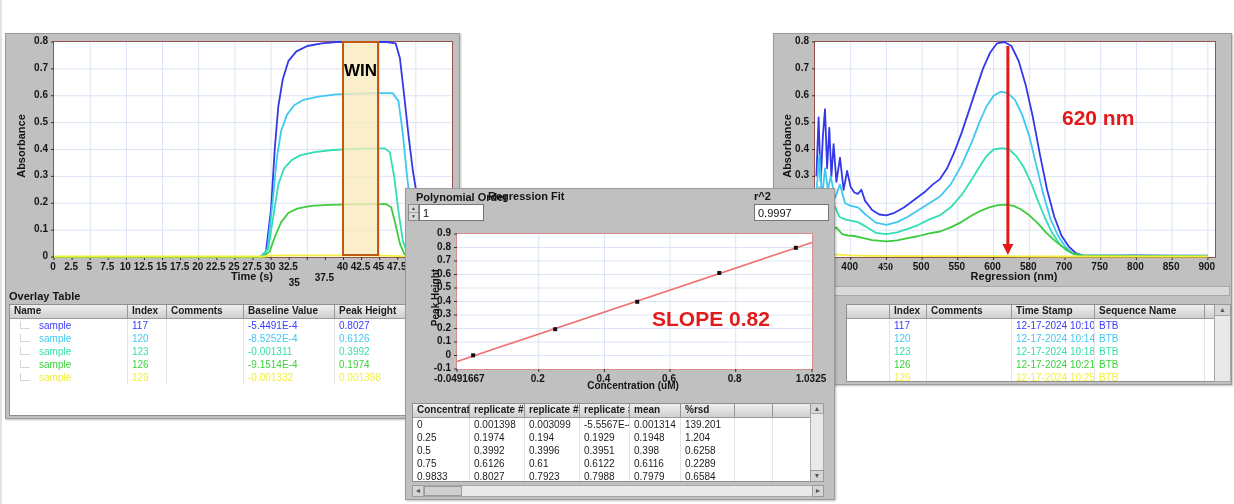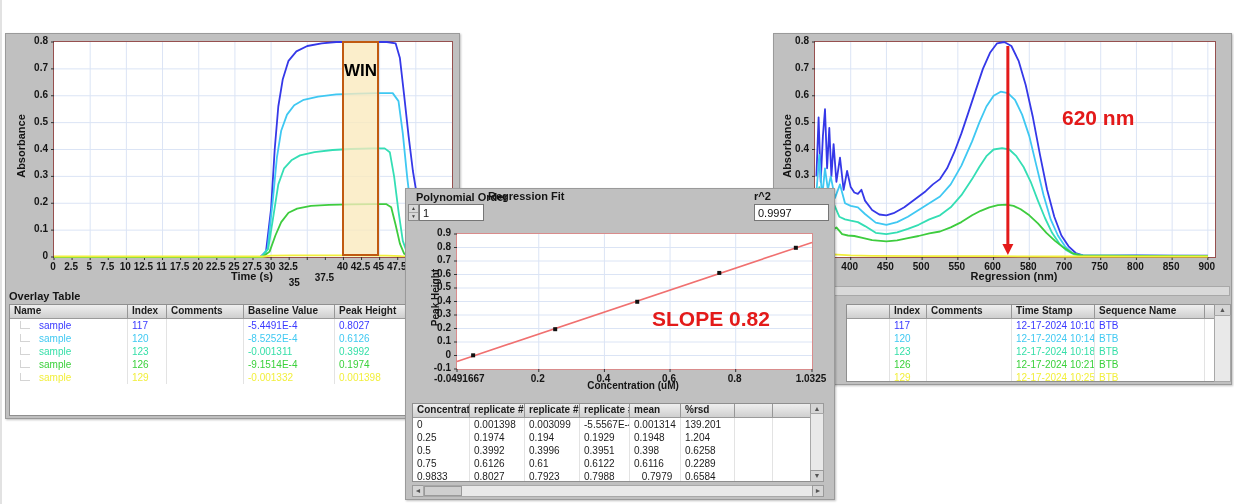--- a/index.html
+++ b/index.html
@@ -149,21 +149,21 @@
         <span style="width: 91px; color: rgb(242, 239, 61);">-0.001332</span>
         <span style="width: 119px; color: rgb(242, 239, 61);">0.001398</span>
       </div>
     </div>
 <span class="tick tx" style="left: 25px; top: 228px; width: 44px;">0</span>
     <span class="tick tx" style="left: 43.0909px; top: 228px; width: 44px;">2.5</span>
     <span class="tick tx" style="left: 61.1818px; top: 228px; width: 44px;">5</span>
     <span class="tick tx" style="left: 79.2727px; top: 228px; width: 44px;">7.5</span>
     <span class="tick tx" style="left: 97.3636px; top: 228px; width: 44px;">10</span>
     <span class="tick tx" style="left: 115.455px; top: 228px; width: 44px;">12.5</span>
-    <span class="tick tx" style="left: 133.545px; top: 228px; width: 44px;">11</span>
+    <span class="tick tx" style="left: 133.545px; top: 228px; width: 44px;">15</span>
     <span class="tick tx" style="left: 151.636px; top: 228px; width: 44px;">17.5</span>
     <span class="tick tx" style="left: 169.727px; top: 228px; width: 44px;">20</span>
     <span class="tick tx" style="left: 187.818px; top: 228px; width: 44px;">22.5</span>
     <span class="tick tx" style="left: 205.909px; top: 228px; width: 44px;">25</span>
     <span class="tick tx" style="left: 224px; top: 228px; width: 44px;">27.5</span>
     <span class="tick tx" style="left: 242.091px; top: 228px; width: 44px;">30</span>
     <span class="tick tx" style="left: 260.182px; top: 228px; width: 44px;">32.5</span>
     <span class="tick tx" style="left: 278.273px; top: 244px; width: 20px;">35</span>
     <span class="tick tx" style="left: 296.364px; top: 239px; width: 44px;">37.5</span>
     <span class="tick tx" style="left: 314.455px; top: 228px; width: 44px;">40</span>
@@ -281,21 +281,21 @@
         <span style="width: 37px; color: rgb(242, 239, 61);">129</span>
         <span style="width: 85px; color: rgb(242, 239, 61);"></span>
         <span style="width: 83px; color: rgb(242, 239, 61);">12-17-2024 10:25:47</span>
         <span style="width: 110px; color: rgb(242, 239, 61);">BTB</span>
         <span style="width: 10px; color: rgb(242, 239, 61);"></span>
       </div>
     </div>
   <div class="sb-btn" style="left:440px;top:270px;width:17px;height:12px;">▲</div>
   <div class="sb-track" style="left:440px;top:281px;width:17px;height:67px;"></div>
 <span class="tick tx" style="left: 53.7143px; top: 228px; width: 44px;">400</span>
-    <span class="tick tx" style="left: 89.4286px; top: 228px; width: 44px;">450</span>
+    <span class="tick tx" style="left: 89.4286px; top: 228px; width: 44px; font-family: Liberation Serif, serif;">450</span>
     <span class="tick tx" style="left: 125.143px; top: 228px; width: 44px;">500</span>
     <span class="tick tx" style="left: 160.857px; top: 228px; width: 44px;">550</span>
     <span class="tick tx" style="left: 196.571px; top: 228px; width: 44px;">600</span>
     <span class="tick tx" style="left: 232.286px; top: 228px; width: 44px;">580</span>
     <span class="tick tx" style="left: 268px; top: 228px; width: 44px;">700</span>
     <span class="tick tx" style="left: 303.714px; top: 228px; width: 44px;">750</span>
     <span class="tick tx" style="left: 339.429px; top: 228px; width: 44px;">800</span>
     <span class="tick tx" style="left: 375.143px; top: 228px; width: 44px;">850</span>
     <span class="tick tx" style="left: 410.857px; top: 228px; width: 44px;">900</span>
     <span class="tick ty" style="left: -5px; top: 217px; width: 40px;">0</span>
@@ -413,21 +413,21 @@
         <span style="width: 51px; color: rgb(28, 28, 28);">0.6116</span>
         <span style="width: 54px; color: rgb(28, 28, 28);">0.2289</span>
         <span style="width: 38px; color: rgb(28, 28, 28);"></span>
         <span style="width: 38px; color: rgb(28, 28, 28);"></span>
       </div>
       <div class="tbl-r">
         <span style="width: 57px; color: rgb(28, 28, 28);">0.9833</span>
         <span style="width: 55px; color: rgb(28, 28, 28);">0.8027</span>
         <span style="width: 55px; color: rgb(28, 28, 28);">0.7923</span>
         <span style="width: 50px; color: rgb(28, 28, 28);">0.7988</span>
-        <span style="width: 51px; color: rgb(28, 28, 28); text-align: center;">0.7979</span>
+        <span style="width: 51px; color: rgb(28, 28, 28);">0.7979</span>
         <span style="width: 54px; color: rgb(28, 28, 28);">0.6584</span>
         <span style="width: 38px; color: rgb(28, 28, 28);"></span>
         <span style="width: 38px; color: rgb(28, 28, 28);"></span>
       </div>
     </div>
   <div class="sb-btn" style="left:404px;top:214px;width:14px;height:11px;">▲</div>
   <div class="sb-track" style="left:404px;top:224px;width:14px;height:58px;"></div>
   <div class="sb-btn" style="left:404px;top:281px;width:14px;height:12px;">▼</div>
   <div class="sb-btn" style="left:6px;top:296px;width:12px;height:12px;">◄</div>
   <div class="sb-track" style="left:17px;top:296px;width:390px;height:12px;"></div>

